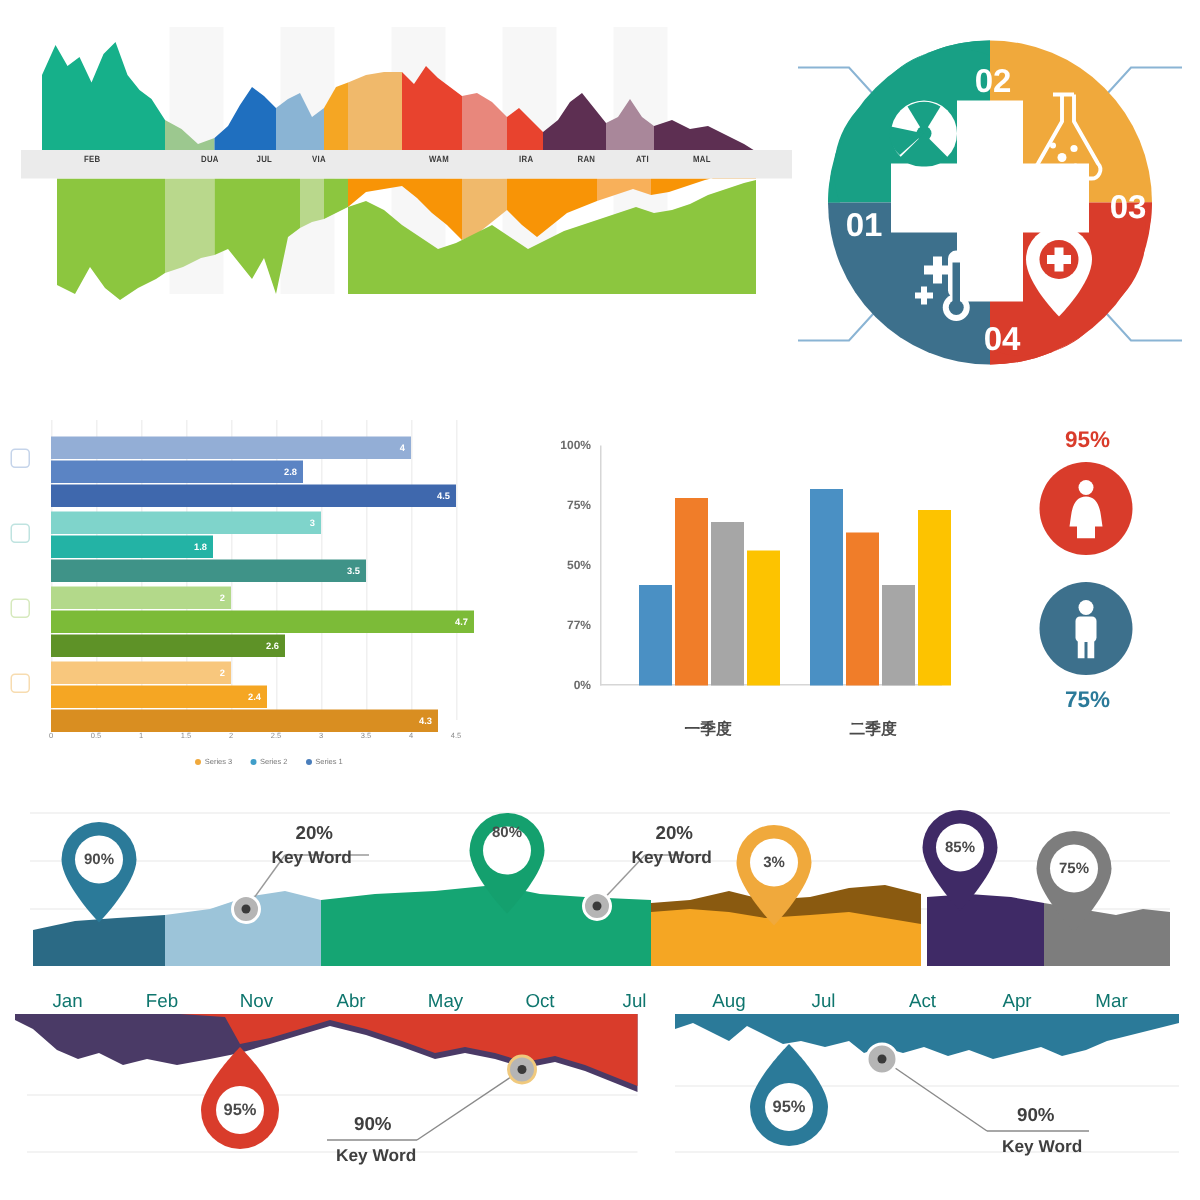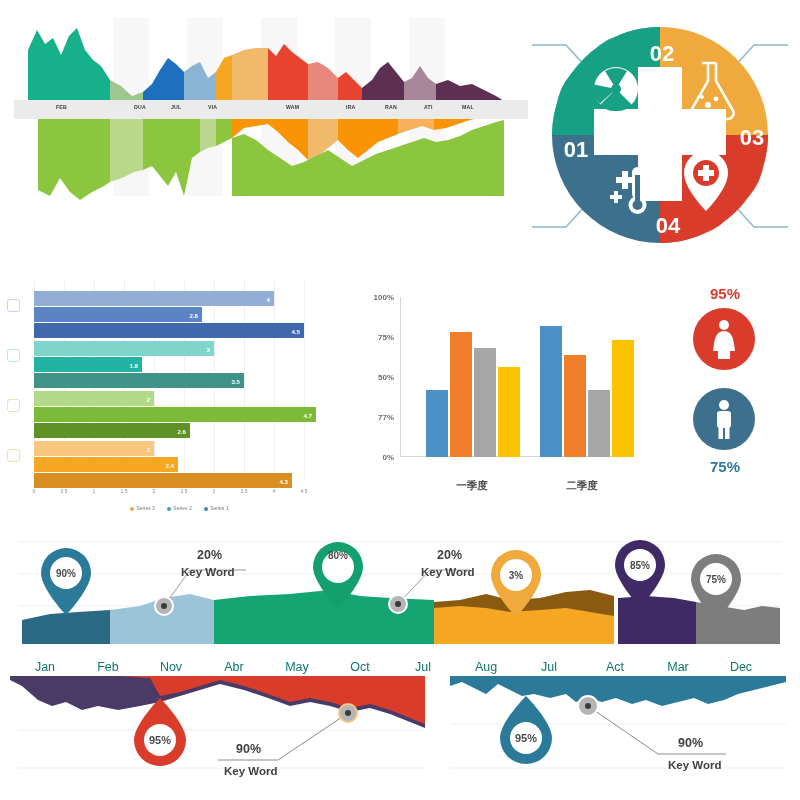--- a/index.html
+++ b/index.html
@@ -419,22 +419,22 @@
   <span style="left:45px">Jan</span>
   <span style="left:108px">Feb</span>
   <span style="left:171px">Nov</span>
   <span style="left:234px">Abr</span>
   <span style="left:297px">May</span>
   <span style="left:360px">Oct</span>
   <span style="left:423px">Jul</span>
   <span style="left:486px">Aug</span>
   <span style="left:549px">Jul</span>
   <span style="left:615px">Act</span>
-  <span style="left:678px">Mar</span>
-  <span style="left:741px">Dec</span>
+  <span style="left:678px">Apr</span>
+  <span style="left:741px">Mar</span>
 </div>
 
 <div class="panel" id="bottom-left">
   <svg width="440" height="128" viewBox="0 0 440 128">
     <g stroke="#efefef" stroke-width="1">
       <line x1="18" y1="58" x2="425" y2="58"></line>
       <line x1="18" y1="96" x2="425" y2="96"></line>
     </g>
 
     <path d="M10,4 L10,8 L22,14 L38,28 L52,34 L66,30 L82,38 L98,34 L118,38 L140,34 L160,30 L180,24 L200,18 L220,12 L244,18 L268,26 L290,34 L310,30 L330,34 L350,40 L370,36 L390,42 L410,50 L425,56 L425,4 Z" fill="#4a3a66"></path>

